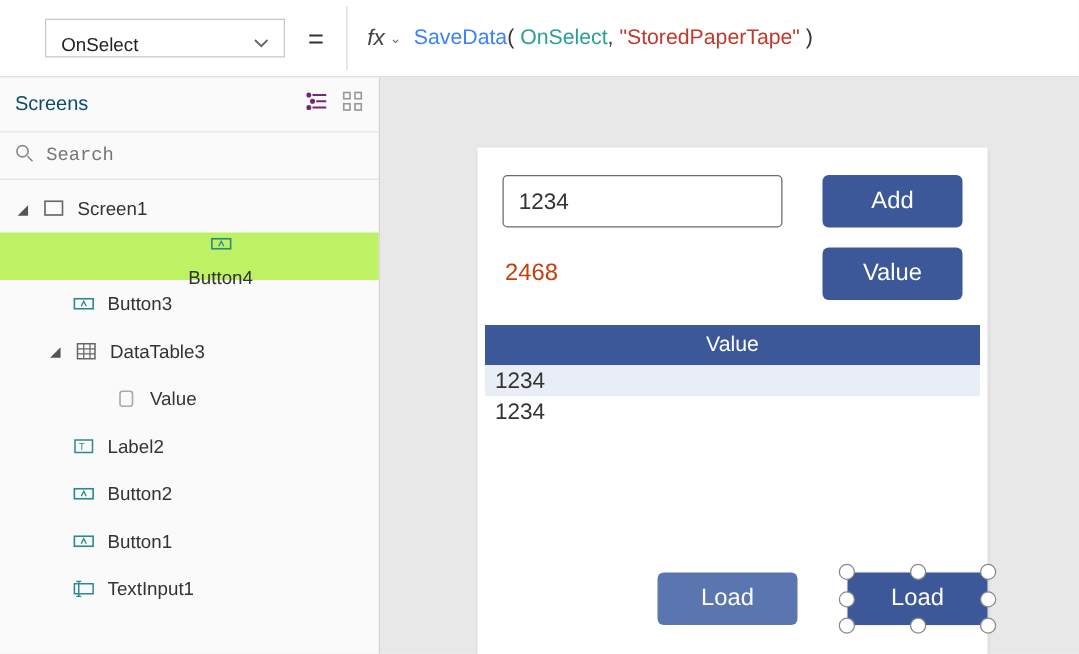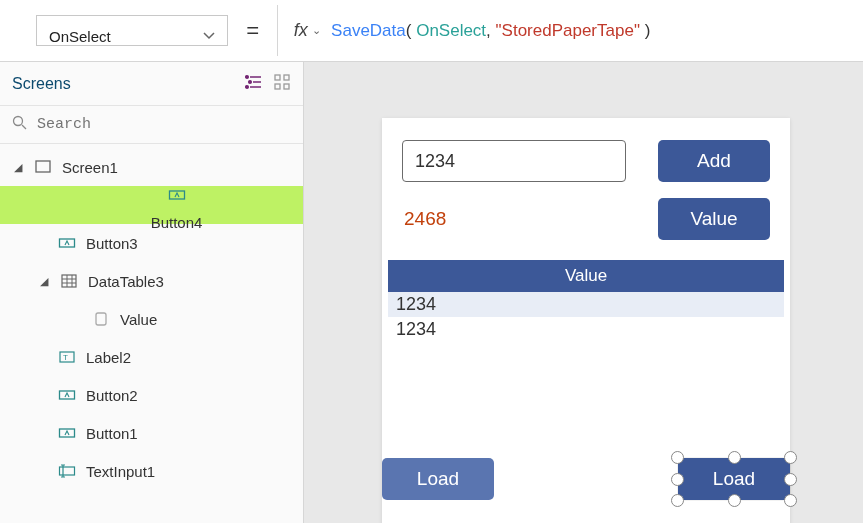--- a/index.html
+++ b/index.html
@@ -44,21 +44,21 @@
   .row1 { margin-top:22px; }
   .row2 { margin-top:16px; }
   .text-input { width:224px; height:42px; border:1px solid #6b6b6b; border-radius:4px; padding:0 12px; font-size:18px; color:#333; outline:none; }
   .lbl { font-size:19px; color:#c2410c; padding-left: 2px;}
   .btn { width:112px; height:42px; background:#3c5898; color:#fff; border:none; border-radius:5px; font-size:19px; cursor:pointer; }
   .btn.muted { background:#5a75b0; }
   .dtable { margin: 20px 6px 0 6px; }
   .dtable-head { background:#3c5898; color:#fff; text-align:center; font-size:17px; padding:6px 0; }
   .dtable-row { font-size:18px; color:#333; padding:2px 8px; }
   .dtable-row.sel { background:#e8edf6; }
-  .btn-row { position:absolute; bottom:28px; left:0; right:0; display:flex; justify-content:space-between; gap:40px; }
+  .btn-row { position:absolute; bottom:28px; left:0; right:0; display:flex; justify-content:flex-end; gap:40px; }
   .sel-wrap { position:relative; display:inline-block; }
   .handle { position:absolute; width:13px; height:13px; border:1px solid #888; background:#fff; border-radius:50%; }
   .h-tl{top:-7px;left:-7px}.h-tr{top:-7px;right:-7px}.h-bl{bottom:-7px;left:-7px}.h-br{bottom:-7px;right:-7px}
   .h-tm{top:-7px;left:50%;margin-left:-6px}.h-bm{bottom:-7px;left:50%;margin-left:-6px}
   .h-ml{top:50%;left:-7px;margin-top:-6px}.h-mr{top:50%;right:-7px;margin-top:-6px}
   .sel-wrap .btn { outline:1px solid rgba(0,0,0,0.05);}
 </style>
 </head>
 <body>
 

